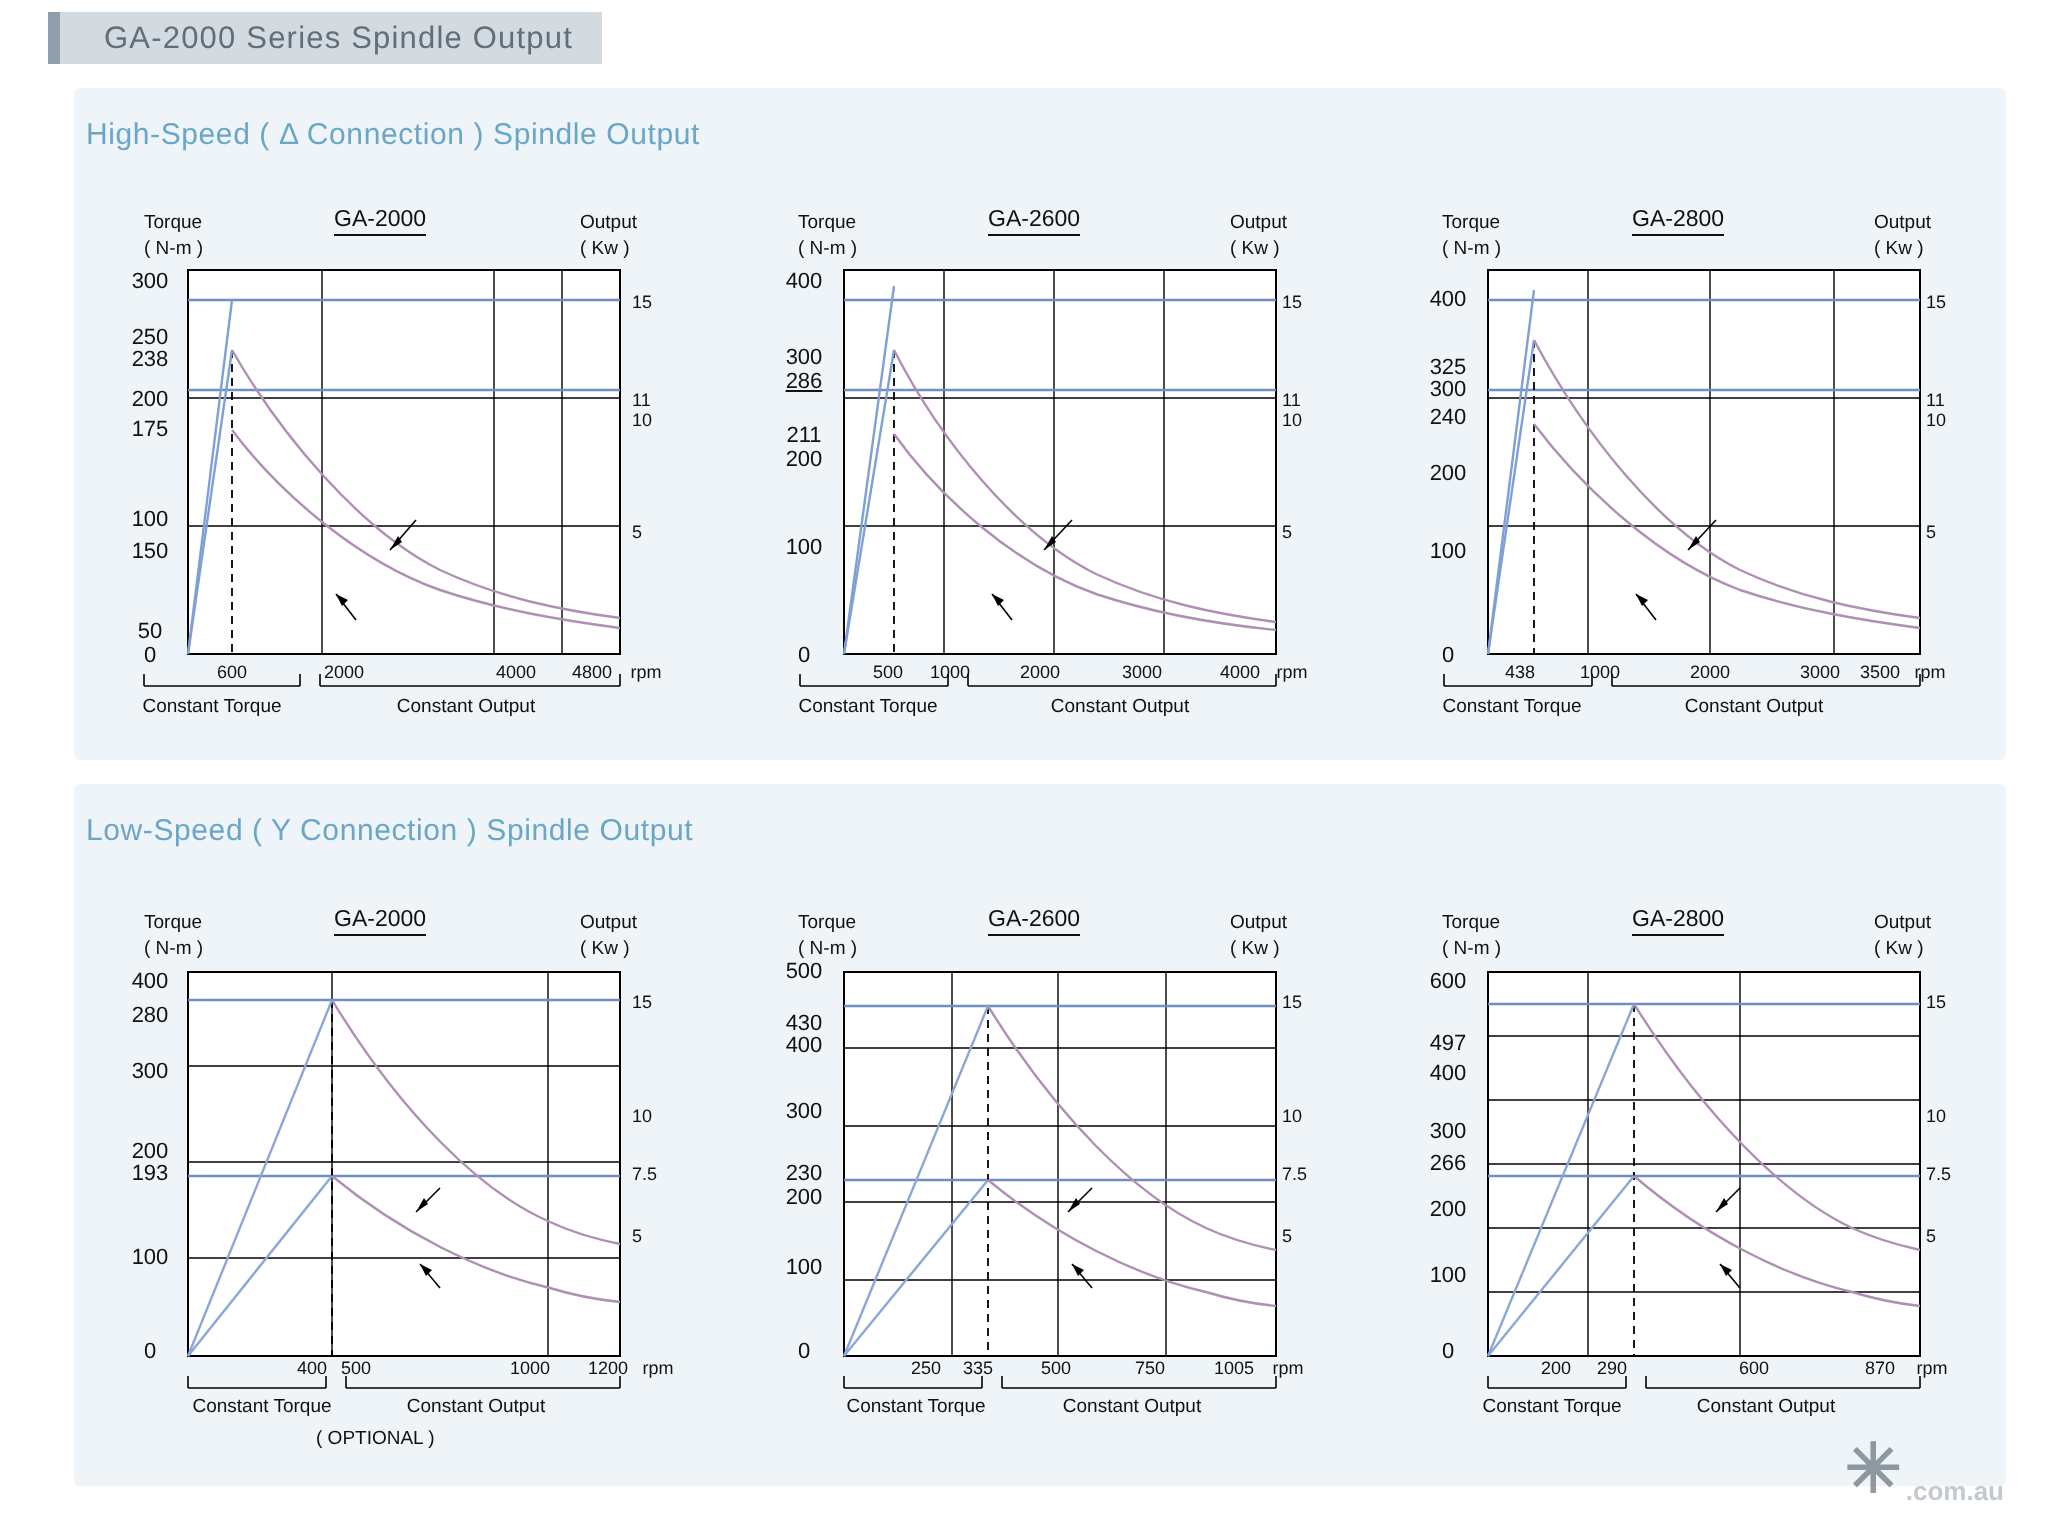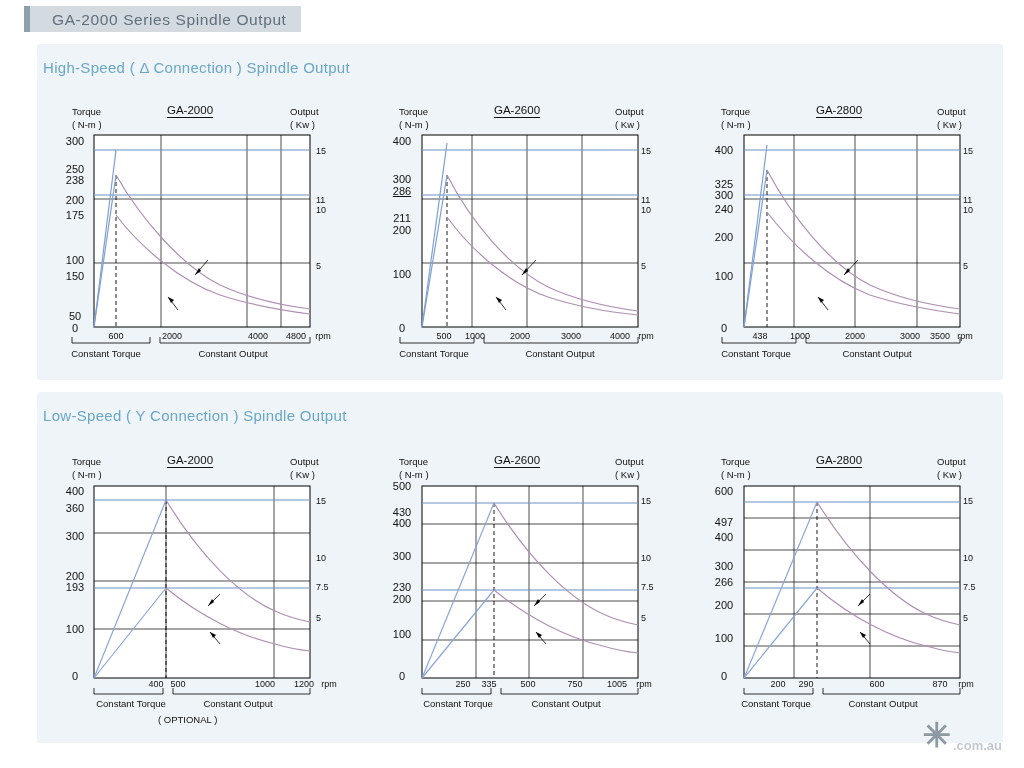--- a/index.html
+++ b/index.html
@@ -370,21 +370,21 @@
   <div class="section-title" id="title-low">Low-Speed ( Y Connection ) Spindle Output</div>
 
   <div class="chart">
     <div class="axis-label" style="left:72px; top:456px;">Torque</div>
     <div class="axis-label" style="left:72px; top:469px;">( N-m )</div>
     <div class="axis-label" style="left:290px; top:456px;">Output</div>
     <div class="axis-label" style="left:290px; top:469px;">( Kw )</div>
     <div class="chart-name" style="left:167px; top:454px;">GA-2000</div>
 
     <div class="tick-l" style="left:58px; top:487px; width:34px;">400</div>
-    <div class="tick-l" style="left:58px; top:504px; width:34px;">360</div>
+    <div class="tick-l" style="left:58px; top:504px; width:34px;">280</div>
     <div class="tick-l" style="left:58px; top:532px; width:34px;">300</div>
     <div class="tick-l" style="left:58px; top:572px; width:34px;">200</div>
     <div class="tick-l" style="left:58px; top:583px; width:34px;">193</div>
     <div class="tick-l" style="left:58px; top:625px; width:34px;">100</div>
     <div class="tick-l" style="left:58px; top:672px; width:34px;">0</div>
 
     <div class="tick-r" style="left:316px; top:497px;">15</div>
     <div class="tick-r" style="left:316px; top:554px;">10</div>
     <div class="tick-r" style="left:316px; top:583px;">7.5</div>
     <div class="tick-r" style="left:316px; top:614px;">5</div>

